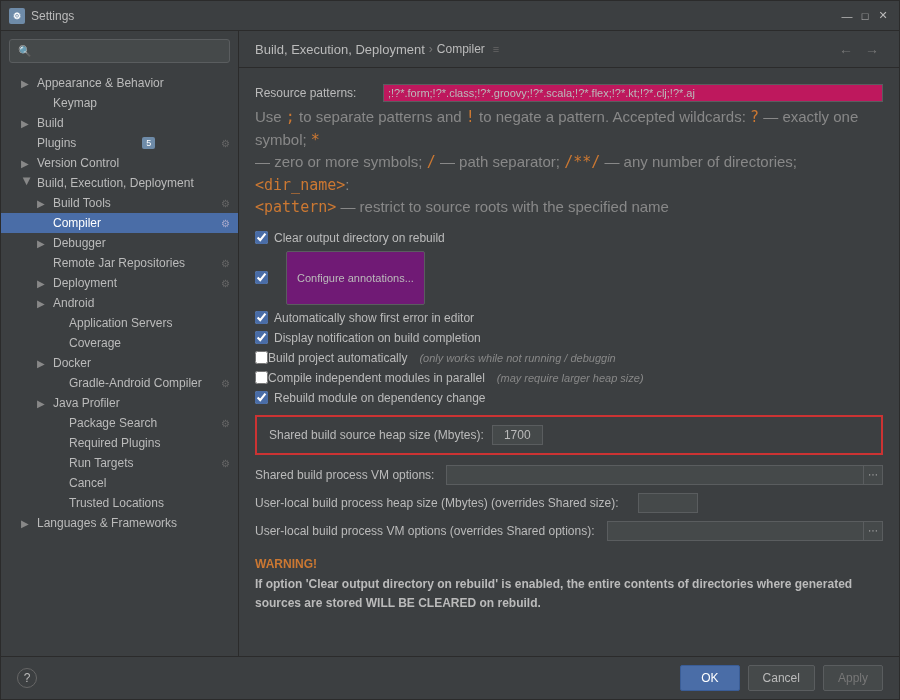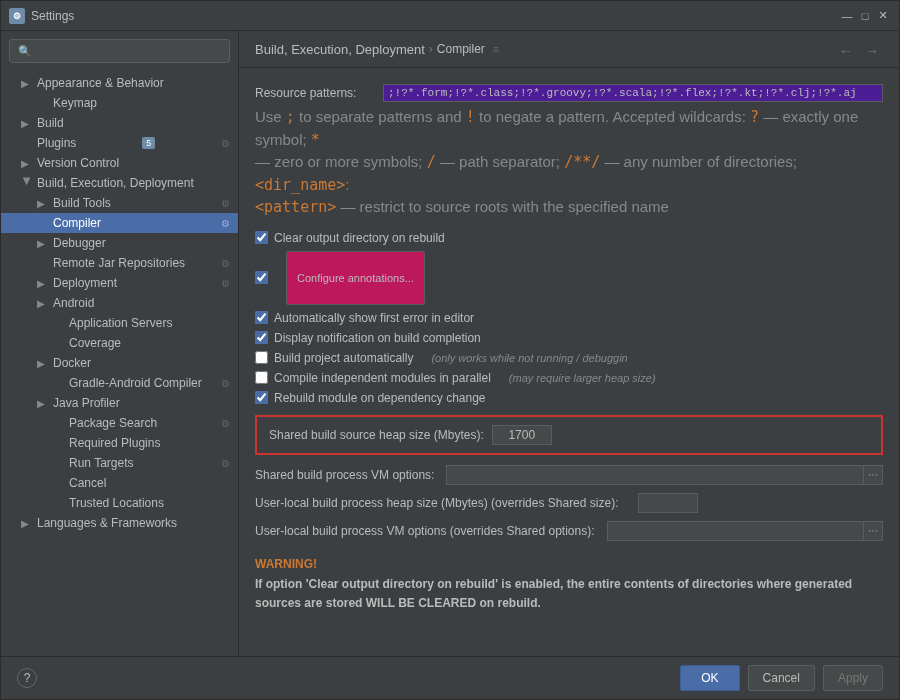--- a/index.html
+++ b/index.html
@@ -222,26 +222,26 @@
       color: #bbbbbb;
       font-size: 12px;
       white-space: nowrap;
       margin-right: 8px;
       padding-top: 2px;
       min-width: 120px;
     }
 
     .resource-input {
       flex: 1;
-      background: #4c1d95;
+      background: #be185d;
       border: 1px solid #5a5d5f;
       color: #bbbbbb;
       font-size: 11px;
       padding: 2px 4px;
-      font-family: Liberation Mono, monospace;
+      font-family: Liberation Sans, sans-serif;
       overflow: hidden;
       text-overflow: ellipsis;
       white-space: nowrap;
     }
 
     .help-text {
       color: #888;
       font-size: 15px;
       line-height: 1.5;
       margin: 4px 0 12px 0;
@@ -266,34 +266,33 @@
       cursor: pointer;
     }
 
     .checkbox-label {
       color: #bbbbbb;
       font-size: 12px;
     }
 
     .configure-btn {
       margin-left: 12px;
-      background: #be185d;
+      background: #701a75;
       border: 1px solid #5a5d5f;
       color: #bbbbbb;
       font-size: 11px;
       padding: 20px 10px;
       cursor: pointer;
       border-radius: 2px;
     }
 
     .checkbox-row-with-note {
       display: flex;
       align-items: center;
       margin-bottom: 6px;
-      gap: 6px;
     }
 
     .side-note {
       color: #888;
       font-size: 11px;
       margin-left: 12px;
       font-style: italic;
     }
 
     .highlighted-section {
@@ -308,21 +307,21 @@
       align-items: center;
       gap: 8px;
     }
 
     .heap-label {
       color: #bbbbbb;
       font-size: 12px;
     }
 
     .heap-input {
-      width: 60px;
+      width: 51px;
       background: #45494a;
       border: 1px solid #5a5d5f;
       color: #bbbbbb;
       font-size: 12px;
       padding: 2px 4px;
       text-align: center;
     }
 
     .vm-options-row {
       display: flex;

